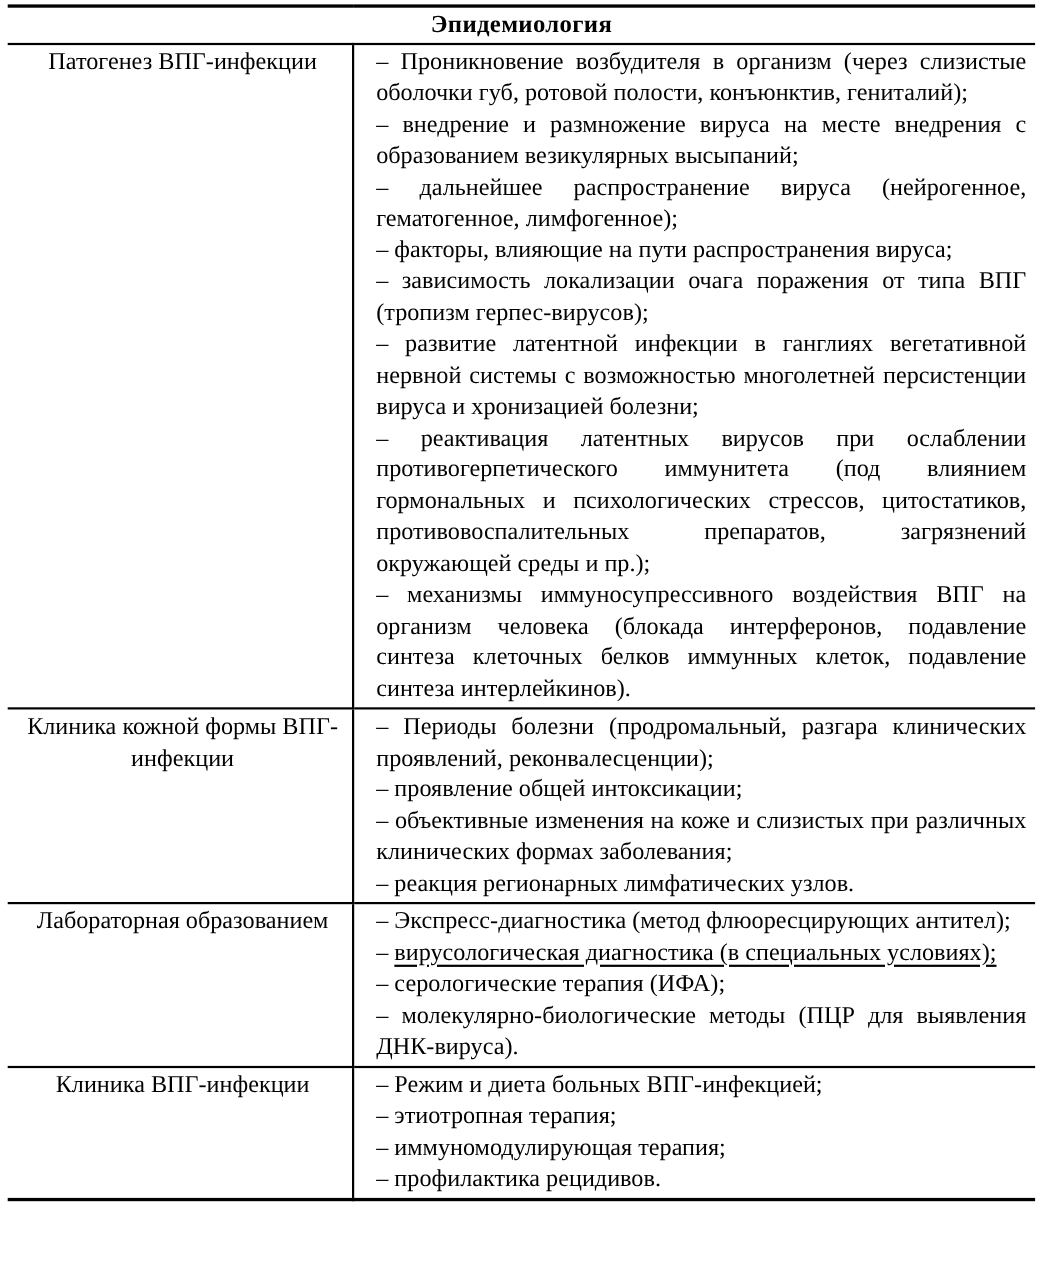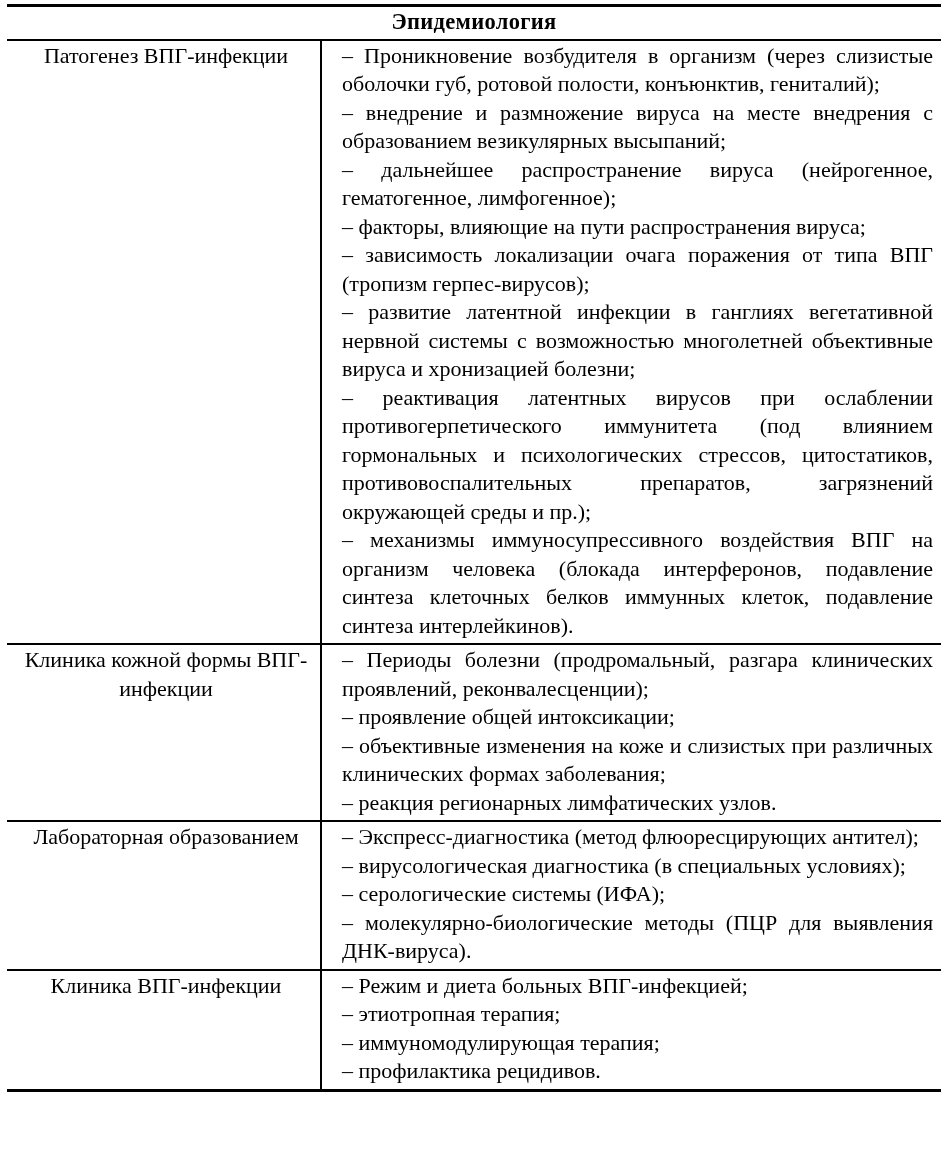--- a/index.html
+++ b/index.html
@@ -47,20 +47,21 @@
     text-align: center;
   }
   td.content-cell {
     padding: 1px 8px 3px 20px;
   }
   p.item {
     margin: 0;
     text-align: justify;
   }
   span.u {
+    text-decoration: underline;
     text-decoration-thickness: 1.5px;
     text-underline-offset: 4px;
   }
 </style>
 </head>
 <body>
 
 <div class="page">
   <table class="doc-table">
     <thead>
@@ -71,42 +72,42 @@
     <tbody>
 
       <tr>
         <td class="label-cell">Патогенез ВПГ-инфекции</td>
         <td class="content-cell">
           <p class="item"><span>–</span> <span>Проникновение возбудителя в организм (через слизистые оболочки губ, ротовой полости, конъюнктив, гениталий);</span></p>
           <p class="item"><span>–</span> <span>внедрение и размножение вируса на месте внедрения с образованием везикулярных высыпаний;</span></p>
           <p class="item"><span>–</span> <span>дальнейшее распространение вируса (нейрогенное, гематогенное, лимфогенное);</span></p>
           <p class="item"><span>–</span> <span>факторы, влияющие на пути распространения вируса;</span></p>
           <p class="item"><span>–</span> <span>зависимость локализации очага поражения от типа ВПГ (тропизм герпес-вирусов);</span></p>
-          <p class="item"><span>–</span> <span>развитие латентной инфекции в ганглиях вегетативной нервной системы с возможностью многолетней объективные вируса и хронизацией болезни;</span></p>
+          <p class="item"><span>–</span> <span>развитие латентной инфекции в ганглиях вегетативной нервной системы с возможностью многолетней персистенции вируса и хронизацией болезни;</span></p>
           <p class="item"><span>–</span> <span>реактивация латентных вирусов при ослаблении противогерпетического иммунитета (под влиянием гормональных и психологических стрессов, цитостатиков, противовоспалительных препаратов, загрязнений окружающей среды и пр.);</span></p>
           <p class="item"><span>–</span> <span>механизмы иммуносупрессивного воздействия ВПГ на организм человека (блокада интерферонов, подавление синтеза клеточных белков иммунных клеток, подавление синтеза интерлейкинов).</span></p>
         </td>
       </tr>
 
       <tr>
         <td class="label-cell">Клиника кожной формы ВПГ-инфекции</td>
         <td class="content-cell">
           <p class="item"><span>–</span> <span>Периоды болезни (продромальный, разгара клинических проявлений, реконвалесценции);</span></p>
           <p class="item"><span>–</span> <span>проявление общей интоксикации;</span></p>
           <p class="item"><span>–</span> <span>объективные изменения на коже и слизистых при различных клинических формах заболевания;</span></p>
           <p class="item"><span>–</span> <span>реакция регионарных лимфатических узлов.</span></p>
         </td>
       </tr>
 
       <tr>
         <td class="label-cell">Лабораторная образованием</td>
         <td class="content-cell">
           <p class="item"><span>–</span> <span>Экспресс-диагностика (метод флюоресцирующих антител);</span></p>
           <p class="item"><span>–</span> <span class="u">вирусологическая диагностика (в специальных условиях);</span></p>
-          <p class="item"><span>–</span> <span>серологические системы (ИФА);</span></p>
+          <p class="item"><span>–</span> <span>серологические терапия (ИФА);</span></p>
           <p class="item"><span>–</span> <span>молекулярно-биологические методы (ПЦР для выявления ДНК-вируса).</span></p>
         </td>
       </tr>
 
       <tr>
         <td class="label-cell">Клиника ВПГ-инфекции</td>
         <td class="content-cell">
           <p class="item"><span>–</span> <span>Режим и диета больных ВПГ-инфекцией;</span></p>
           <p class="item"><span>–</span> <span>этиотропная терапия;</span></p>
           <p class="item"><span>–</span> <span>иммуномодулирующая терапия;</span></p>

